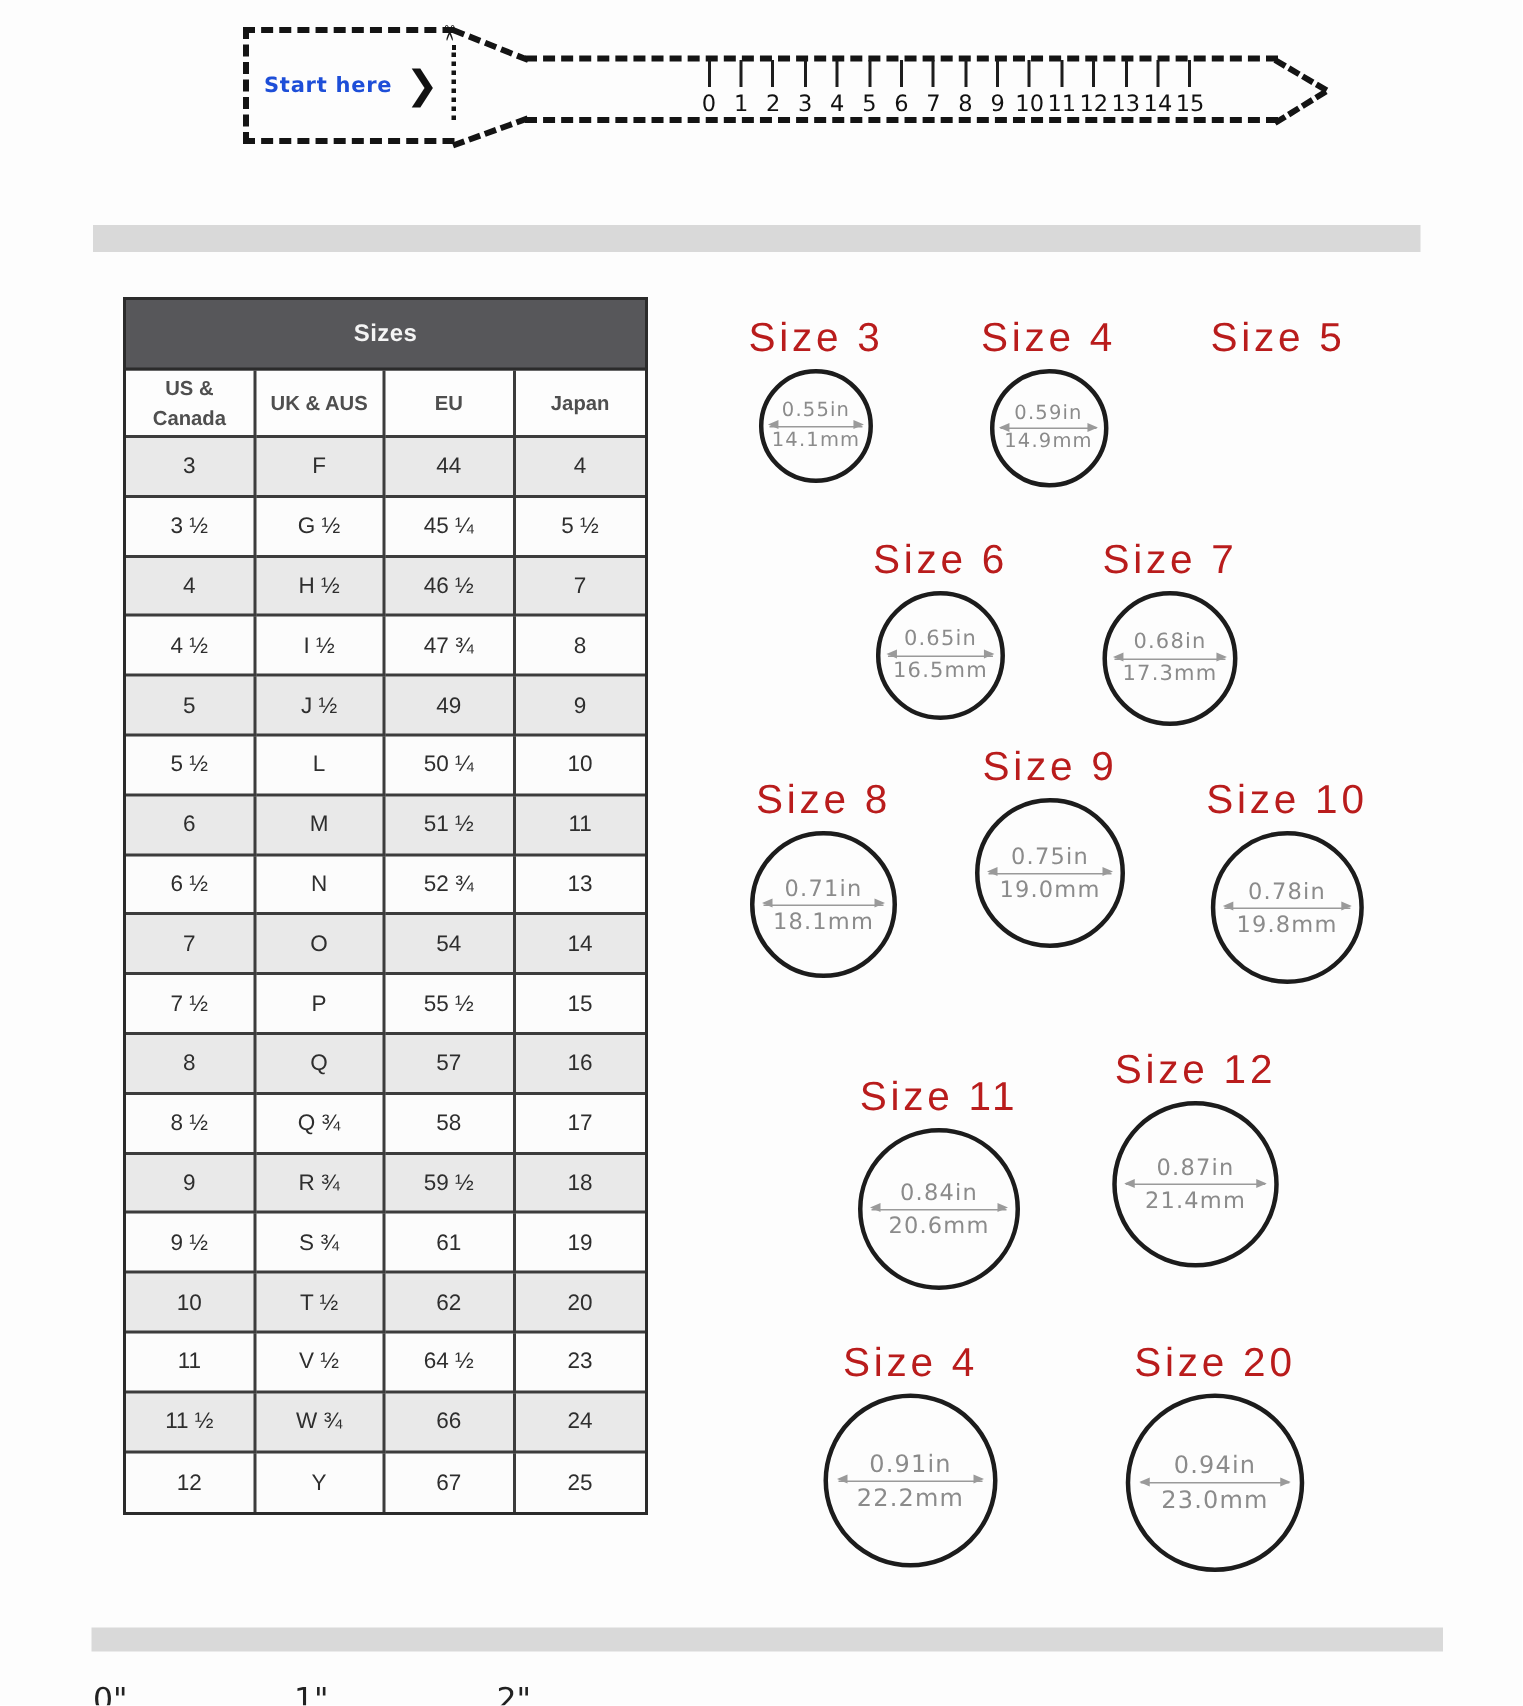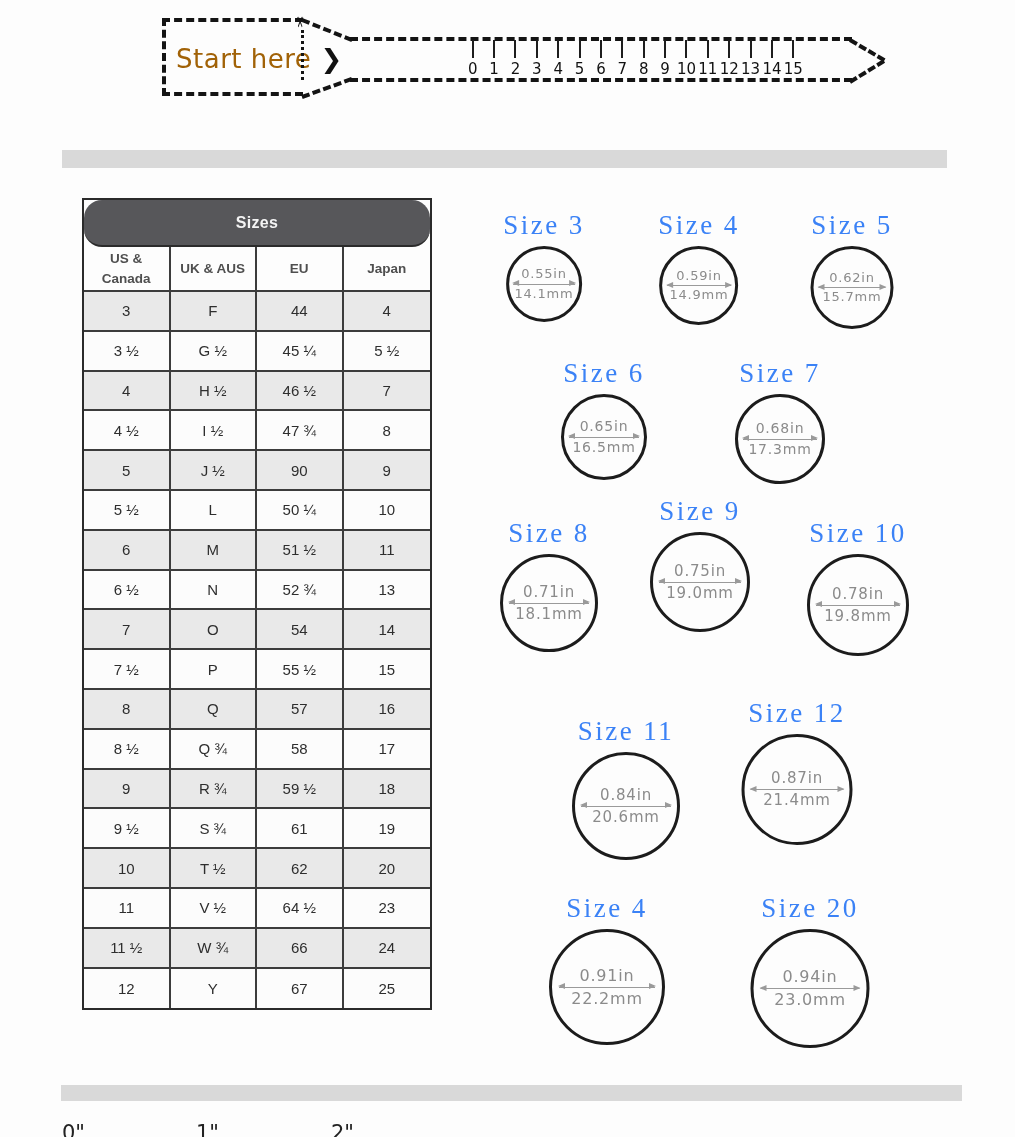--- a/index.html
+++ b/index.html
@@ -5,59 +5,59 @@
   html,body{margin:0;padding:0;background:#fff;}
   .page{position:relative;width:1015px;height:1137px;background:#fdfdfd;overflow:hidden;
         font-family:"Liberation Sans",sans-serif;}
 
   
   .dashseg{position:absolute;height:0;border-top:4px dashed #141414;transform-origin:left center;}
   .sizer-box{position:absolute;left:162px;top:18px;width:141px;height:78px;
              border:4px dashed #141414;border-right:none;box-sizing:border-box;}
   .start-row{position:absolute;left:176px;top:44px;display:flex;align-items:center;gap:9px;
              font-family:"DejaVu Sans",sans-serif;}
-  .start-label{font-size:26px;color:#a16207;letter-spacing:0.5px;white-space:nowrap;}
+  .start-label{font-size:14px;color:#1d4ed8;letter-spacing:0.5px;white-space:nowrap;font-weight:bold;}
   .chevron{font-size:26px;font-weight:bold;color:#111;line-height:1;}
   .cutline{position:absolute;left:301px;top:30px;height:50px;width:0;border-left:3px dotted #141414;}
   .scissors{position:absolute;left:294px;top:14px;font-size:14px;color:#141414;
             transform:rotate(90deg);}
   .sizer-ruler{position:absolute;left:462px;top:40px;width:342px;display:flex;}
   .tickcol{flex:1;display:flex;flex-direction:column;align-items:center;}
   .tickline{width:2px;height:18px;background:#1d1d1d;}
   .ticknum{margin-top:2px;font-size:15px;color:#111;font-family:"DejaVu Sans",sans-serif;}
 
   
   .hbar{position:absolute;background:#d9d9d9;}
   .hbar.top{left:62px;top:150px;width:885px;height:18px;}
   .hbar.bottom{left:61px;top:1085px;width:901px;height:16px;}
 
   
   .sizes-table{position:absolute;left:82px;top:198px;width:346px;border:2px solid #2b2b2b;
                background:#fdfdfd;}
   .tbl-title{height:47px;background:#57575a;color:#f4f4f4;font-weight:bold;font-size:16px;
              display:flex;align-items:center;justify-content:center;letter-spacing:0.3px;
-             border-bottom:2px solid #2b2b2b;box-sizing:border-box;border-radius:18px;}
+             border-bottom:2px solid #2b2b2b;box-sizing:border-box;}
   .tbl-head{display:grid;grid-template-columns:repeat(4,1fr);height:45px;}
   .tbl-hcell{display:flex;align-items:center;justify-content:center;text-align:center;
              font-weight:bold;font-size:13.5px;color:#4f4f4f;line-height:1.45;padding:0 8px;
              border-right:2px solid #3c3c3c;border-bottom:2px solid #3c3c3c;box-sizing:border-box;}
   .tbl-hcell:last-child{border-right:none;}
   .tbl-row{display:grid;grid-template-columns:repeat(4,1fr);height:39.8px;}
   .tbl-row:nth-child(odd){background:#e9e9e9;}
   .tbl-row:nth-child(even){background:#fcfcfc;}
   .tbl-cell{display:flex;align-items:center;justify-content:center;font-size:15px;color:#2e2e2e;
             border-right:2px solid #3c3c3c;border-bottom:2px solid #3c3c3c;box-sizing:border-box;}
   .tbl-cell:last-child{border-right:none;}
   .tbl-row:last-child .tbl-cell{border-bottom:none;}
 
   
   .ring{position:absolute;transform:translateX(-50%);display:flex;flex-direction:column;
         align-items:center;}
-  .ring-title{font-family:Liberation Serif, serif;font-size:27px;letter-spacing:2.5px;
-              color:#3b82f6;white-space:nowrap;height:32px;line-height:30px;margin-bottom:4px;}
+  .ring-title{font-family:Liberation Sans, sans-serif;font-size:27px;letter-spacing:2.5px;
+              color:#b91c1c;white-space:nowrap;height:32px;line-height:30px;margin-bottom:4px;}
   .ring-circle{width:var(--d);height:var(--d);border:3.5px solid #1c1c1c;border-radius:50%;
                box-sizing:border-box;display:flex;align-items:center;justify-content:center;
                background:#fdfdfd;}
   .dim{width:100%;display:flex;flex-direction:column;align-items:center;
        font-family:"DejaVu Sans",sans-serif;font-size:var(--fs,14px);color:#8b8b8b;
        letter-spacing:0.8px;line-height:1.25;}
   .dim-arrow{width:88%;height:0;border-top:1.5px solid #9a9a9a;position:relative;margin:1px 0;}
   .dim-arrow::before{content:'';position:absolute;left:-1px;top:-4.5px;
        border-top:3.5px solid transparent;border-bottom:3.5px solid transparent;
        border-right:7px solid #9a9a9a;}
@@ -192,21 +192,21 @@
       </div>
         <div class="tbl-row">
         <div class="tbl-cell">4 ½</div>
         <div class="tbl-cell">I ½</div>
         <div class="tbl-cell">47 ¾</div>
         <div class="tbl-cell">8</div>
       </div>
         <div class="tbl-row">
         <div class="tbl-cell">5</div>
         <div class="tbl-cell">J ½</div>
-        <div class="tbl-cell">90</div>
+        <div class="tbl-cell">49</div>
         <div class="tbl-cell">9</div>
       </div>
         <div class="tbl-row">
         <div class="tbl-cell">5 ½</div>
         <div class="tbl-cell">L</div>
         <div class="tbl-cell">50 ¼</div>
         <div class="tbl-cell">10</div>
       </div>
         <div class="tbl-row">
         <div class="tbl-cell">6</div>
@@ -298,29 +298,22 @@
     <div class="ring-circle">
       <div class="dim">
           <div class="dim-in">0.59in</div>
         <div class="dim-arrow"></div>
         <div class="dim-mm">14.9mm</div>
         </div>
     </div>
   </div>
   <div class="ring" style="left:852px;top:210px;--d:83px;--fs:13px">
     <div class="ring-title">Size 5</div>
-    <div class="ring-circle">
-      <div class="dim">
-          <div class="dim-in">0.62in</div>
-        <div class="dim-arrow"></div>
-        <div class="dim-mm">15.7mm</div>
-        </div>
-    </div>
-  </div>
-  <div class="ring" style="left:604px;top:358px;--d:86px;--fs:14px">
+  </div>
+  <div class="ring" style="left:627px;top:358px;--d:86px;--fs:14px">
     <div class="ring-title">Size 6</div>
     <div class="ring-circle">
       <div class="dim">
           <div class="dim-in">0.65in</div>
         <div class="dim-arrow"></div>
         <div class="dim-mm">16.5mm</div>
         </div>
     </div>
   </div>
   <div class="ring" style="left:780px;top:358px;--d:90px;--fs:14px">

